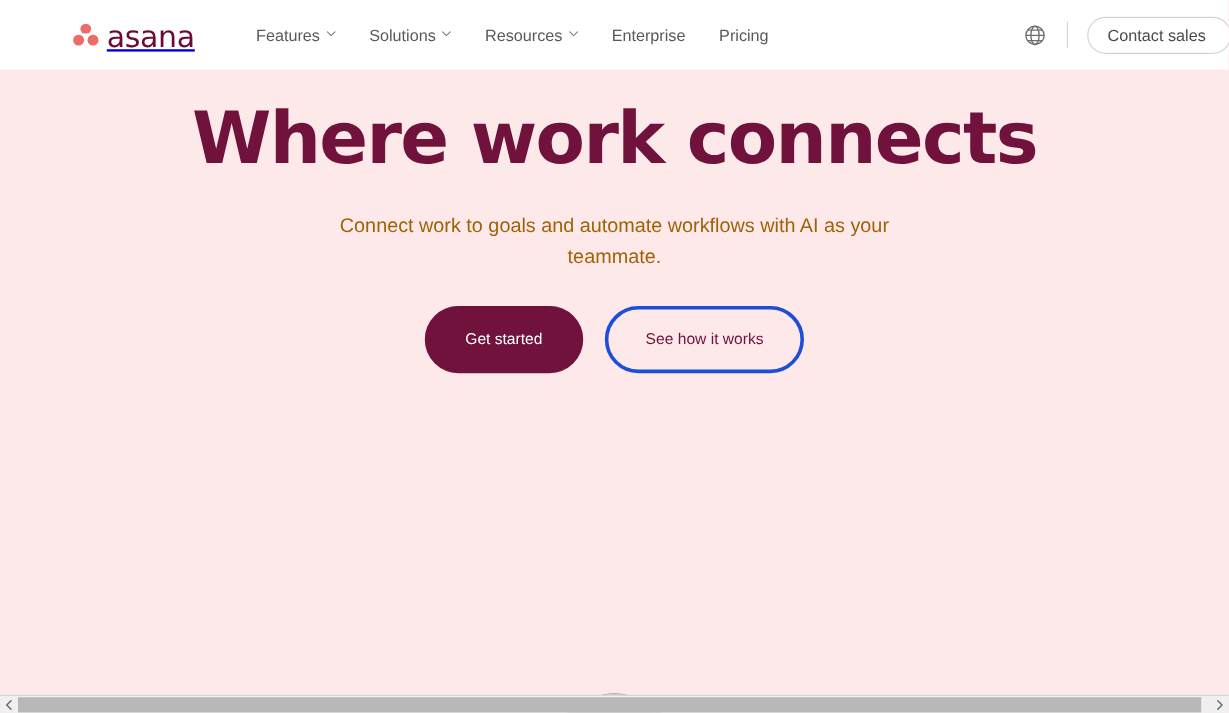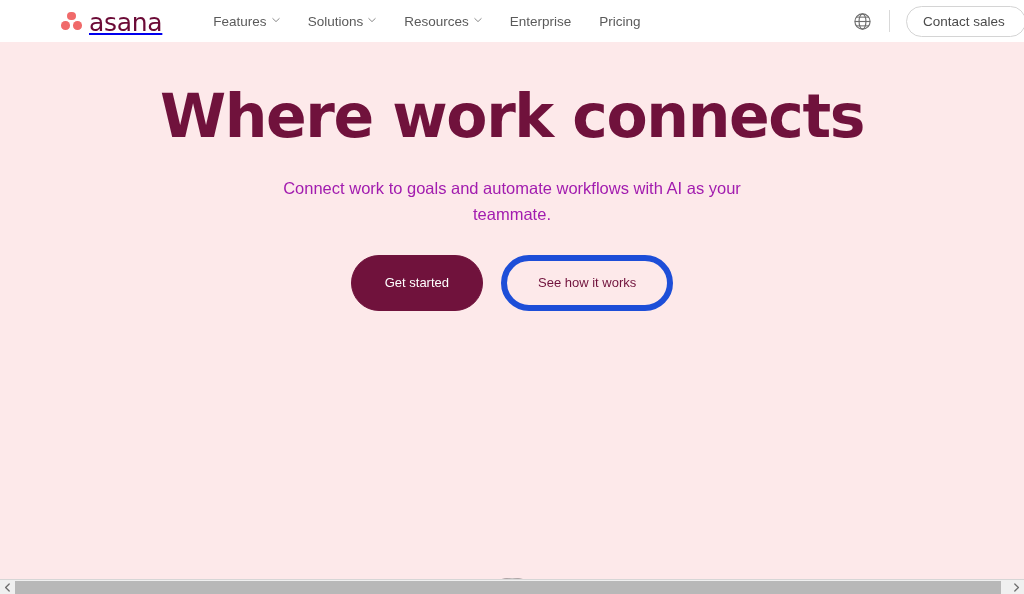--- a/index.html
+++ b/index.html
@@ -24,21 +24,21 @@
     height: 594px;
     background: #fde9ea;
     overflow: hidden;
   }
 
   
   #header {
     position: absolute;
     top: 0; left: 0;
     width: 1024px;
-    height: 42px;
+    height: 58px;
     background: #ffffff;
     display: flex;
     align-items: center;
     z-index: 30;
   }
 
   #logo {
     display: flex;
     align-items: center;
     gap: 7px;
@@ -158,21 +158,21 @@
     color: #70123c;
     letter-spacing: -1.4px;
     font-family: "DejaVu Sans", sans-serif;
   }
 
   #subhead {
     margin: 26px auto 0;
     width: 520px;
     font-size: 16.5px;
     line-height: 1.58;
-    color: #a21caf;
+    color: #a16207;
     font-weight: 400;
   }
 
   #cta-row {
     margin-top: 28px;
     display: flex;
     justify-content: center;
     align-items: center;
     gap: 18px;
   }
@@ -189,21 +189,21 @@
   }
   #btn-primary {
     background: #70123c;
     color: #ffffff;
     border: 1px solid #70123c;
     padding: 0 33px;
   }
   #btn-secondary {
     background: transparent;
     color: #70123c;
-    border: 6px solid #1d4ed8;
+    border: 3px solid #1d4ed8;
     padding: 0 31px;
   }
 
   
   #dome {
     position: absolute;
     left: 50%;
     transform: translateX(-50%);
     top: 536px;
     width: 112px;

